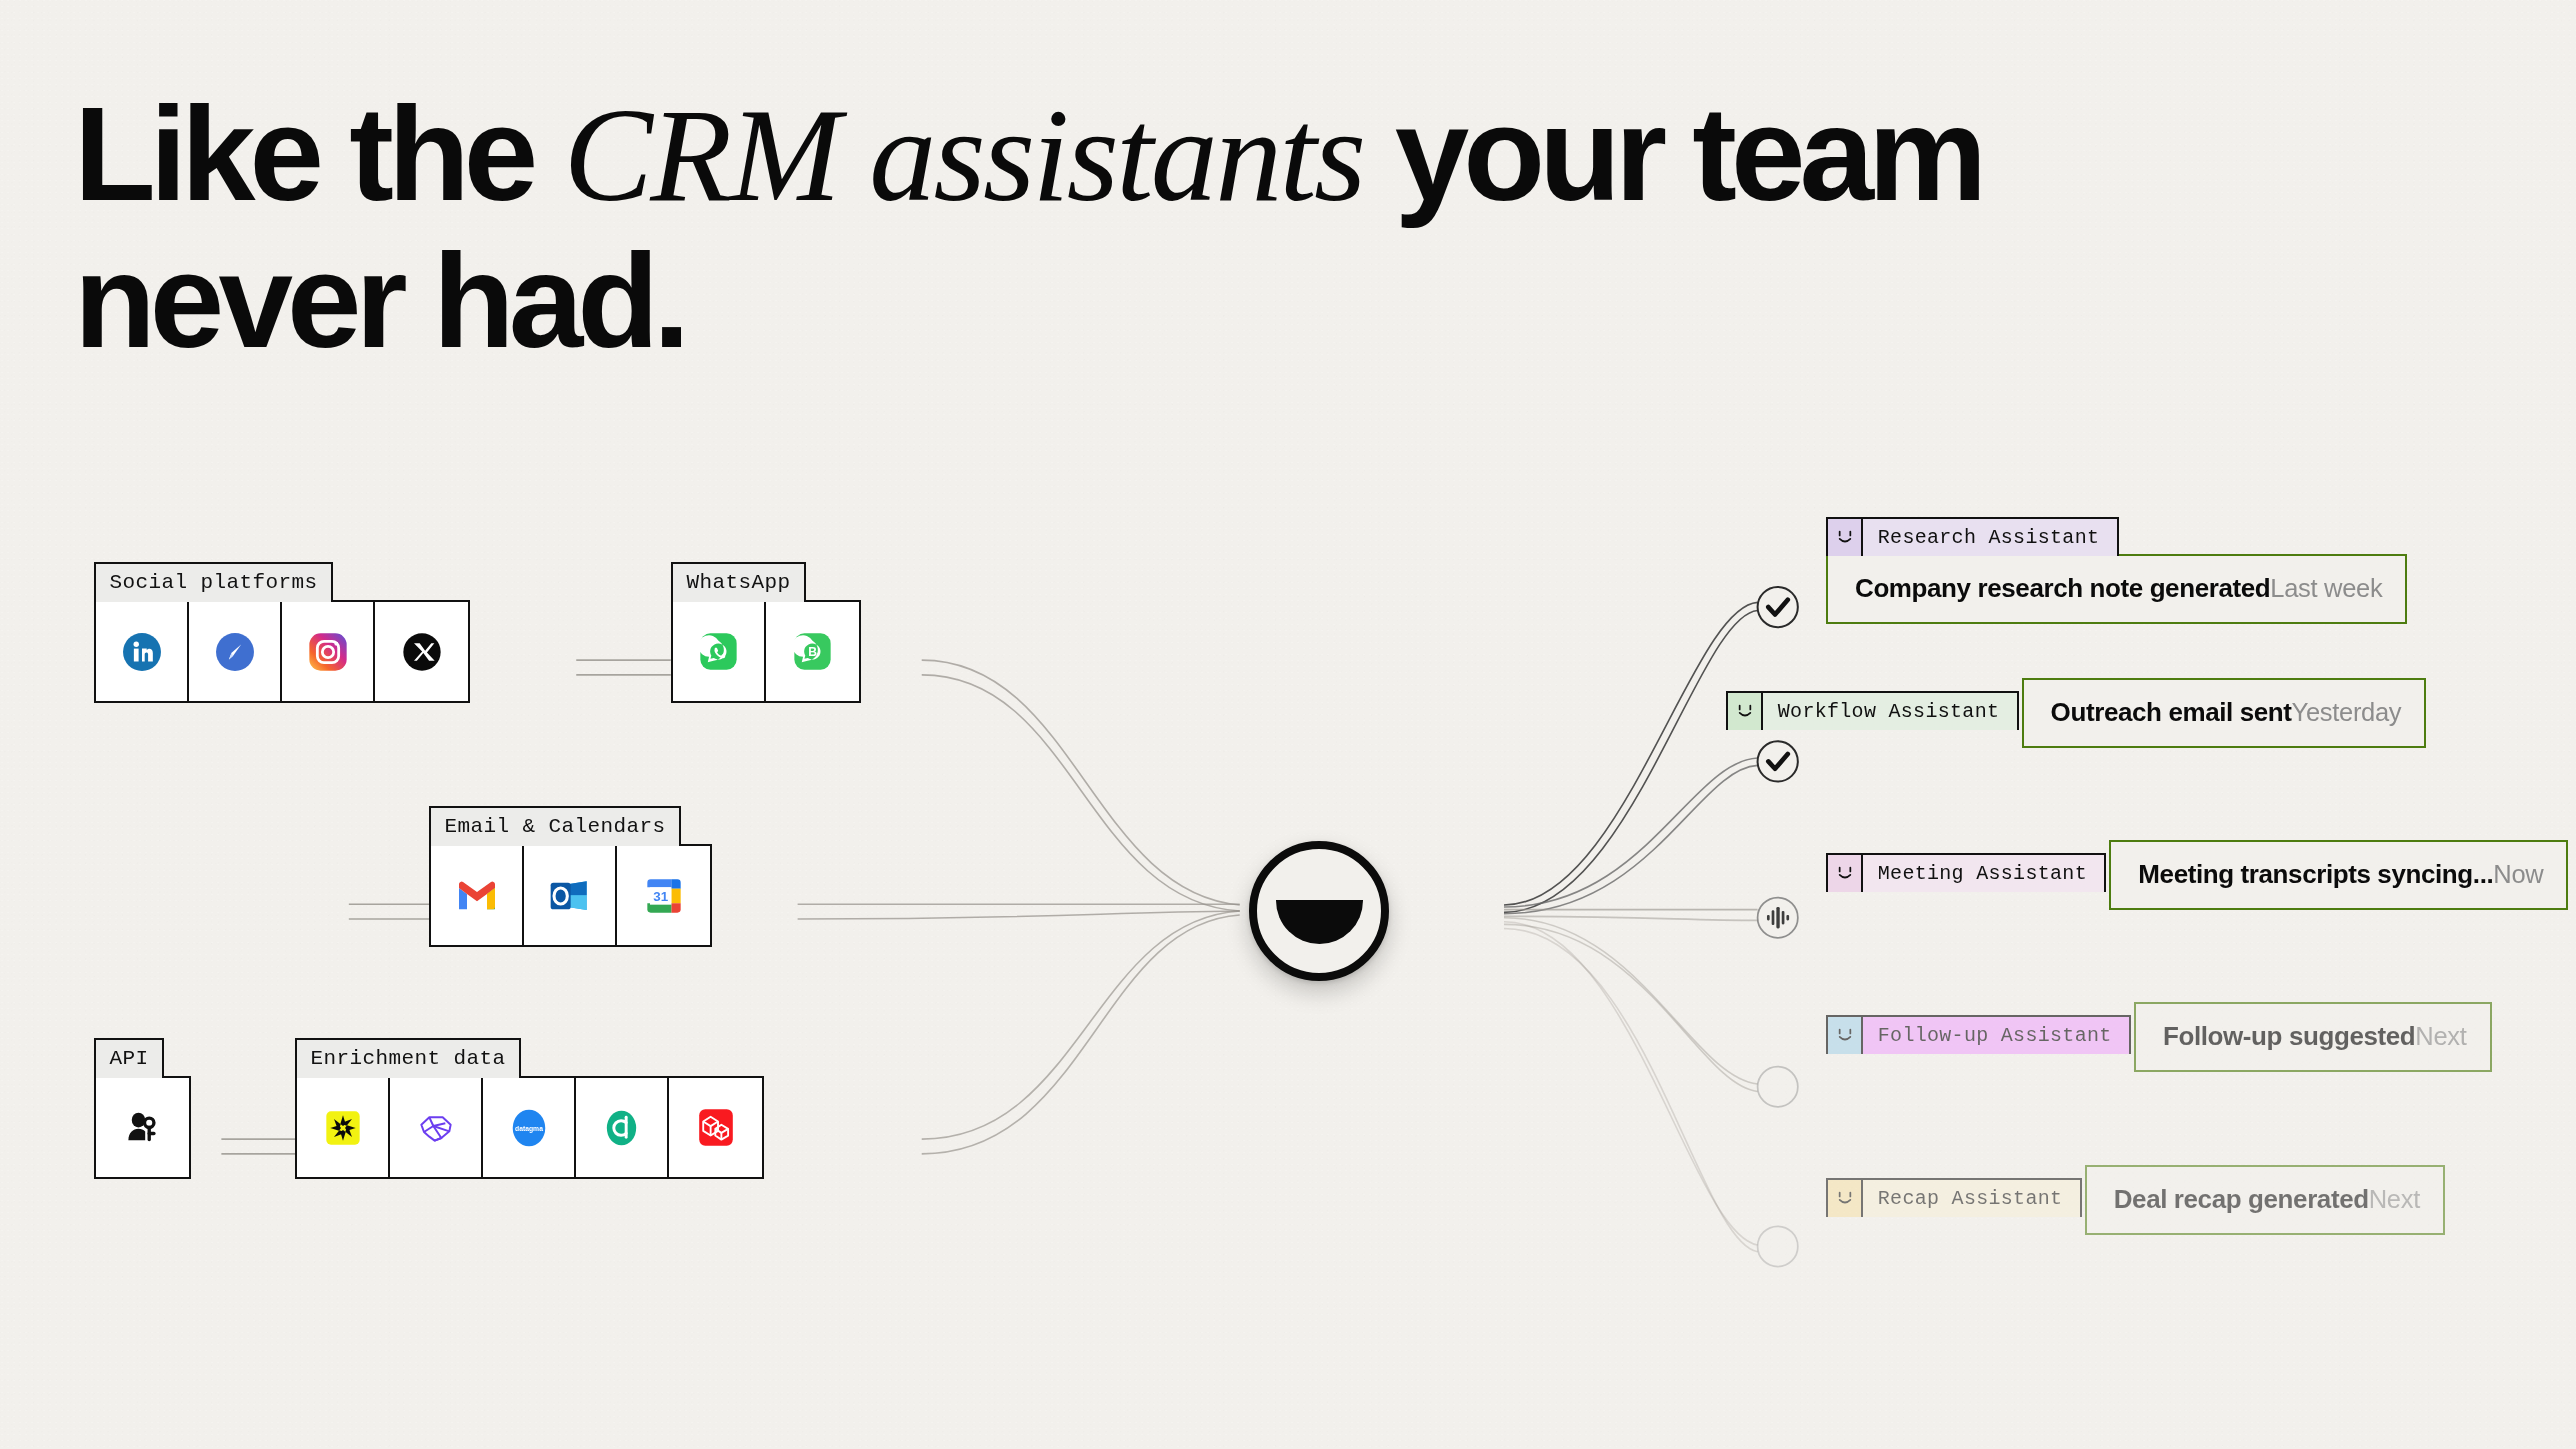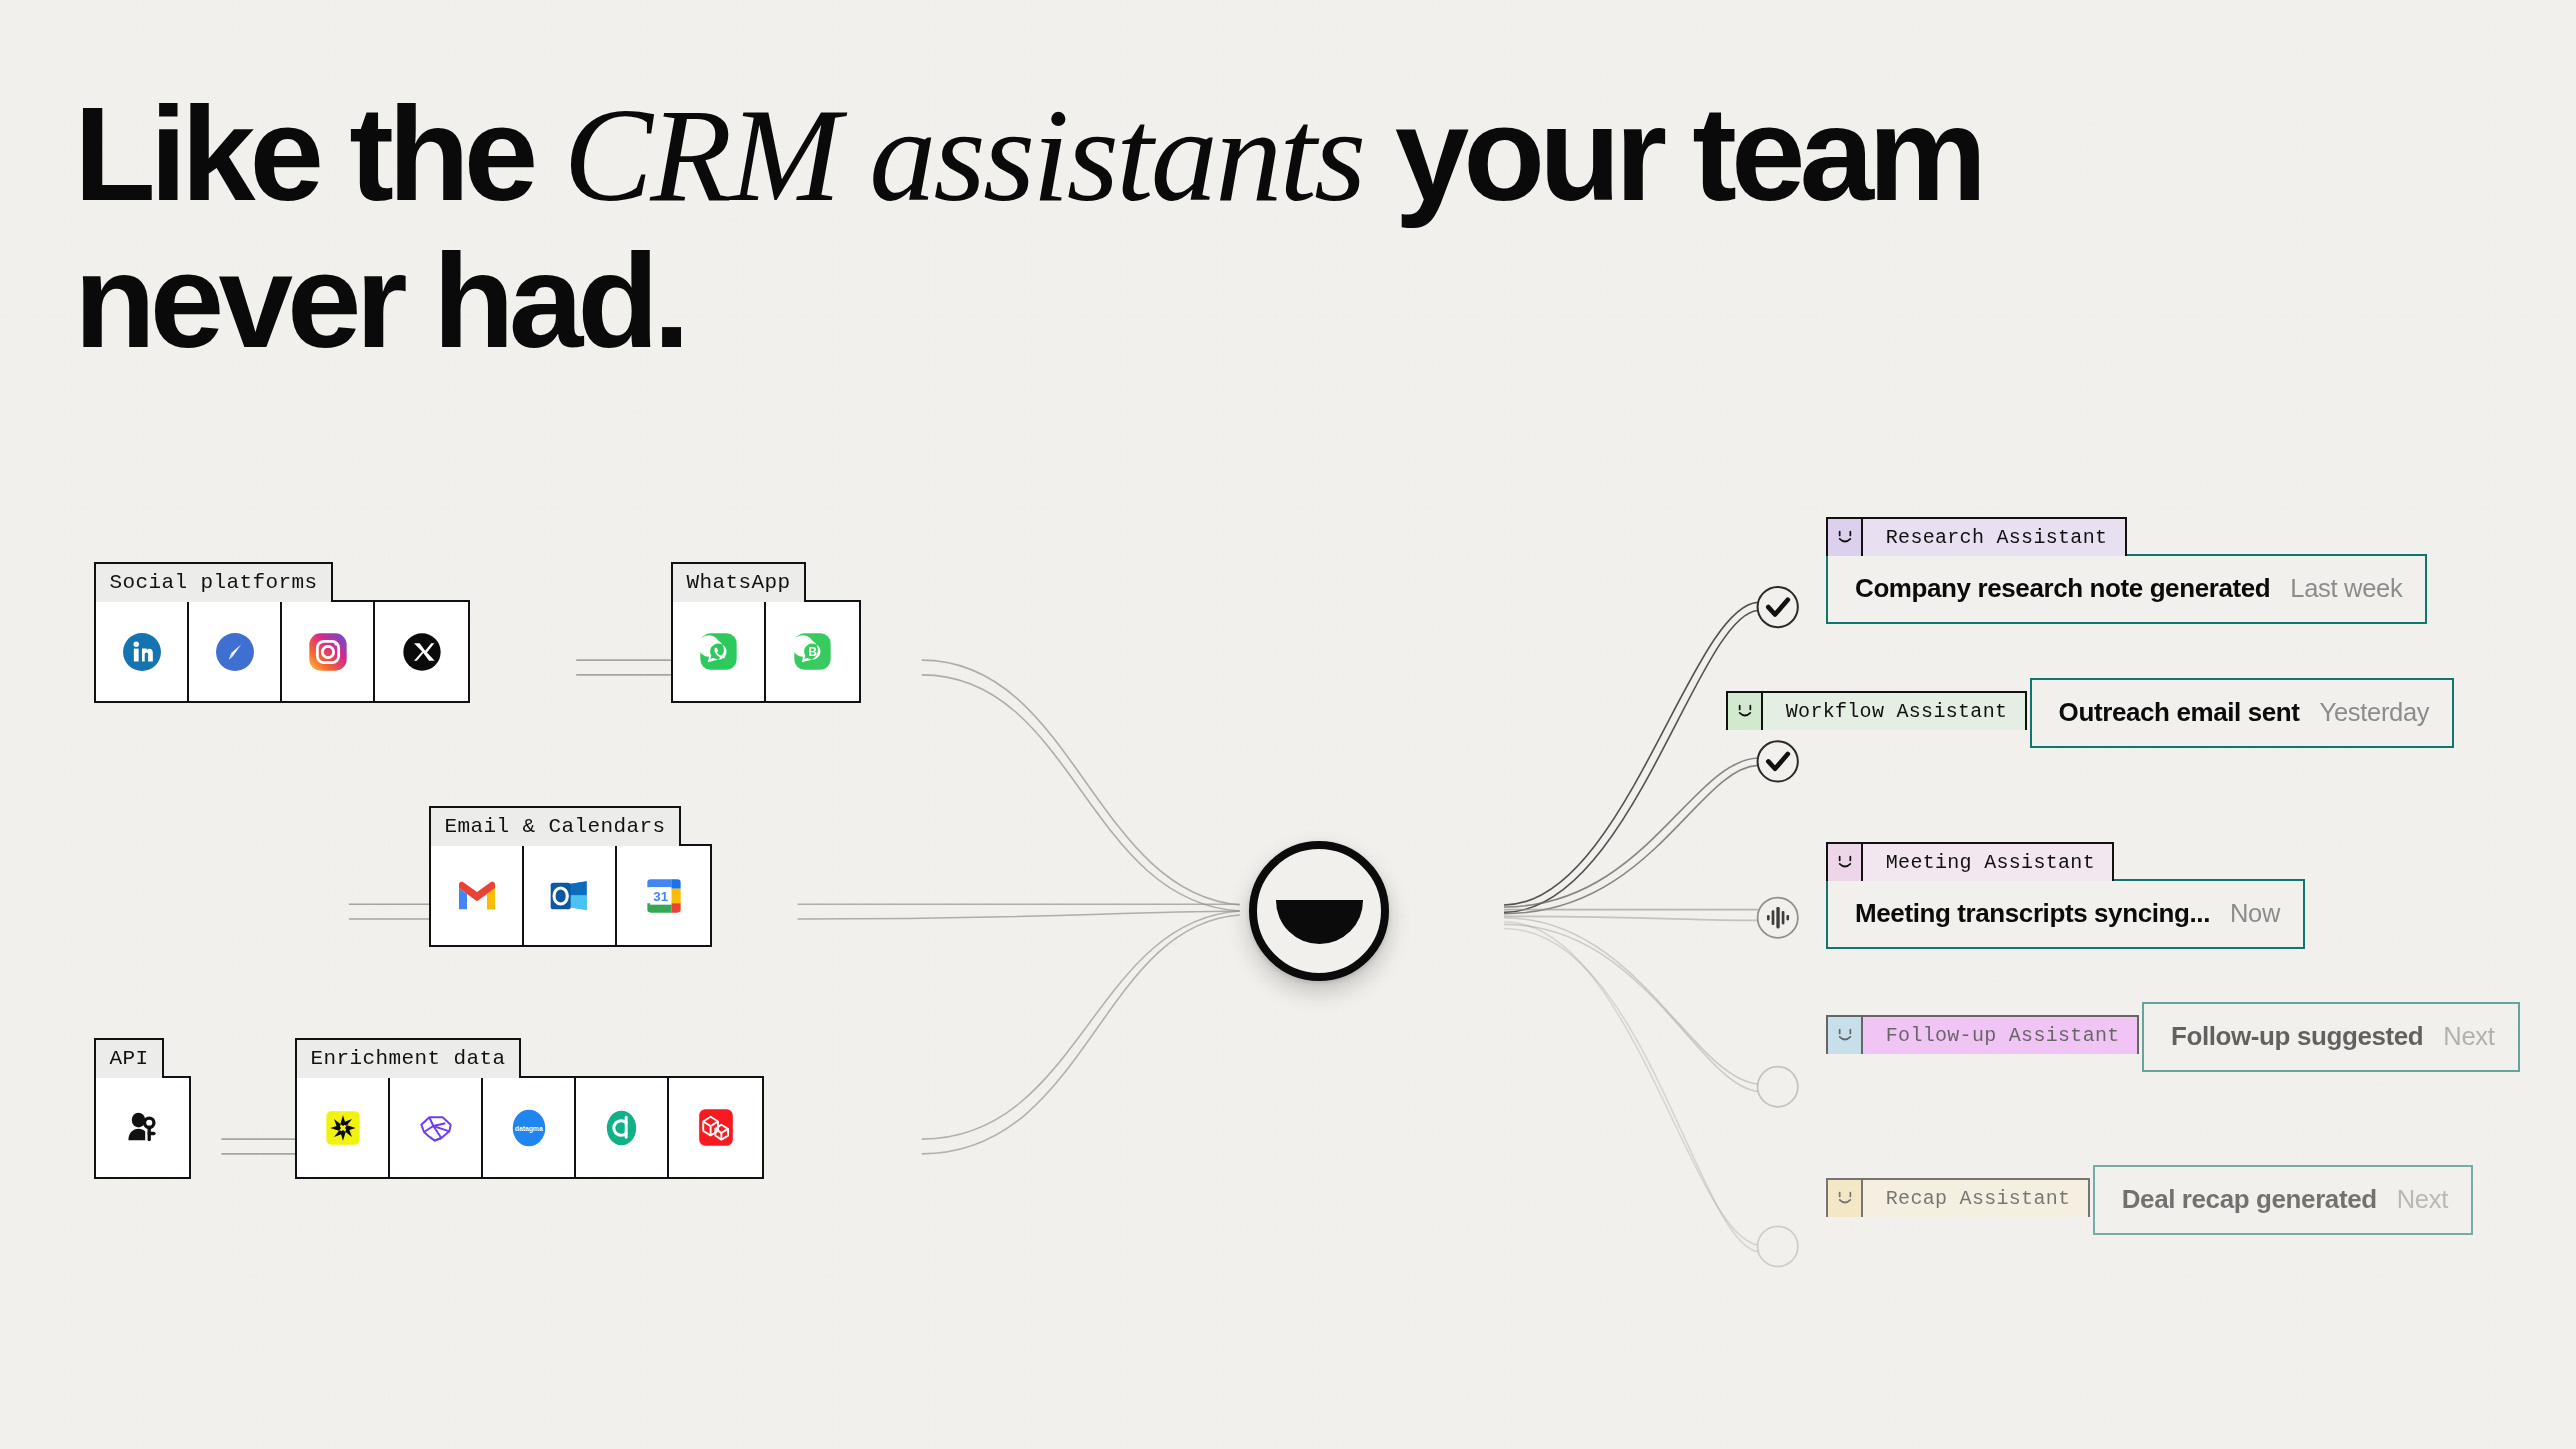--- a/index.html
+++ b/index.html
@@ -96,26 +96,26 @@
   }
   .card-head .swatch{
     width:35px; display:flex; align-items:center; justify-content:center;
     border-right:2px solid #111;
   }
   .card-head .title{
     font-family:"Liberation Mono", monospace;
     font-size:20px; color:#111;
     padding:6.7px 17.4px 7.4px 14.8px;
     letter-spacing:0.3px; white-space:nowrap;
-    display:flex; align-items:center;margin-left:8px;
+    display:flex; align-items:center;
   }
   .card-body{
-    border:2px solid #0f766e; background:#f2f0ec;
+    border:2px solid #4d7c0f; background:#f2f0ec;
     padding:17.4px 23px 17.4px 27px;
-    display:inline-flex; align-items:baseline; gap:20px;
+    display:inline-flex; align-items:baseline; 
     margin-top:-2px; position:relative; z-index:2;
     white-space:nowrap;
     justify-content:space-between;
   }
   .card-body .msg{ font-size:26px; font-weight:700; color:#0b0b0b; letter-spacing:-0.4px; }
   .card-body .when{ font-size:25.5px; font-weight:400; color:#8c8c8c; letter-spacing:-0.3px; }
   .faded{ opacity:.62; }
   .faded2{ opacity:.55; }
 
   svg{ display:block; }

